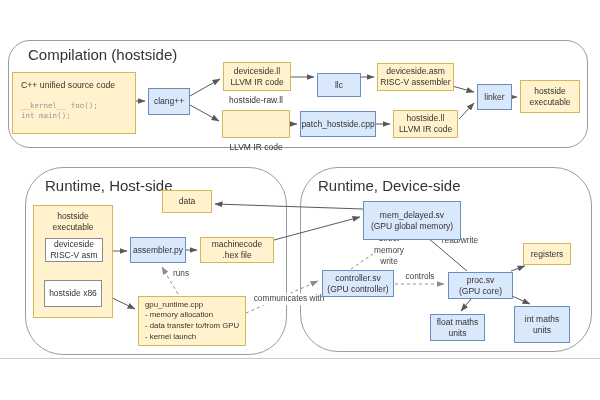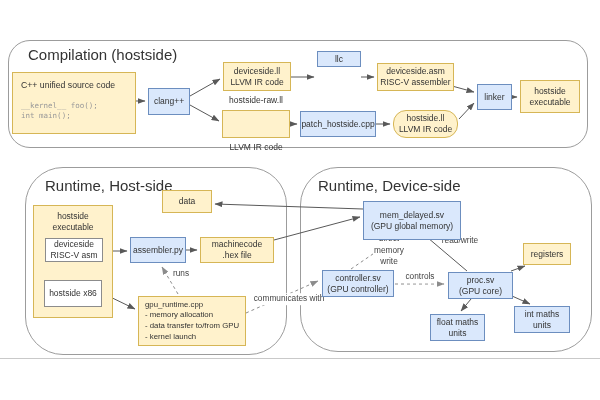--- a/index.html
+++ b/index.html
@@ -100,39 +100,39 @@
 
   <div class="box blue" style="left:148px; top:88px; width:42px; height:27px;">
     <div>clang++</div>
   </div>
 
   <div class="box yellow" style="left:223px; top:62px; width:68px; height:29px;">
     <div>deviceside.ll</div>
     <div>LLVM IR code</div>
   </div>
 
-  <div class="box blue" style="left:317px; top:51px; width:44px; height:16px;">
+  <div class="box blue" style="left:317px; top:73px; width:44px; height:24px;">
     <div>llc</div>
   </div>
 
   <div class="box yellow" style="left:377px; top:63px; width:77px; height:28px;">
     <div>deviceside.asm</div>
     <div>RISC-V assembler</div>
   </div>
 
   <div class="box yellow" style="left:222px; top:110px; width:68px; height:28px;gap:36px;">
     <div>hostside-raw.ll</div>
     <div>LLVM IR code</div>
   </div>
 
   <div class="box blue" style="left:300px; top:111px; width:76px; height:26px;">
     <div>patch_hostside.cpp</div>
   </div>
 
-  <div class="box yellow" style="left:393px; top:110px; width:65px; height:28px;border-radius:13px;">
+  <div class="box yellow" style="left:393px; top:110px; width:65px; height:28px;">
     <div>hostside.ll</div>
     <div>LLVM IR code</div>
   </div>
 
   <div class="box blue" style="left:477px; top:84px; width:35px; height:26px;">
     <div>linker</div>
   </div>
 
   <div class="box yellow" style="left:520px; top:80px; width:60px; height:33px;">
     <div>hostside</div>
@@ -190,21 +190,21 @@
   <div class="box blue" style="left:448px; top:272px; width:65px; height:27px;">
     <div>proc.sv</div>
     <div>(GPU core)</div>
   </div>
 
   <div class="box blue" style="left:430px; top:314px; width:55px; height:27px;">
     <div>float maths</div>
     <div>units</div>
   </div>
 
-  <div class="box blue" style="left:514px; top:306px; width:56px; height:27px;">
+  <div class="box blue" style="left:514px; top:306px; width:56px; height:37px;">
     <div>int maths</div>
     <div>units</div>
   </div>
 
   <div class="edge-label" style="left:181px; top:274px;">runs</div>
   <div class="edge-label" style="left:289px; top:299px;">communicates with</div>
   <div class="edge-label" style="left:389px; top:250px;">
     <div>direct</div>
     <div>memory</div>
     <div>write</div>

